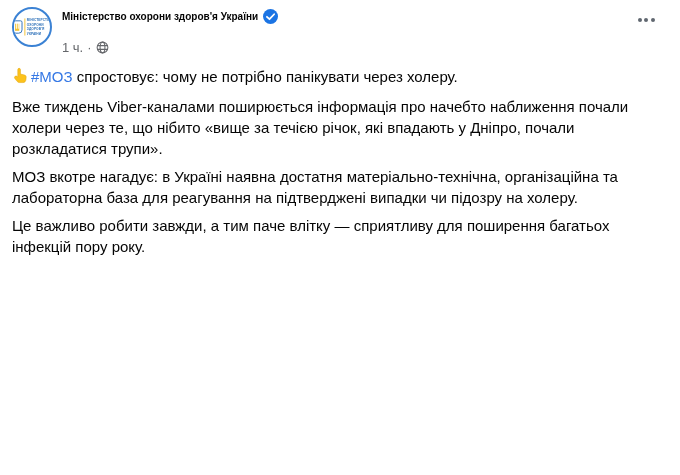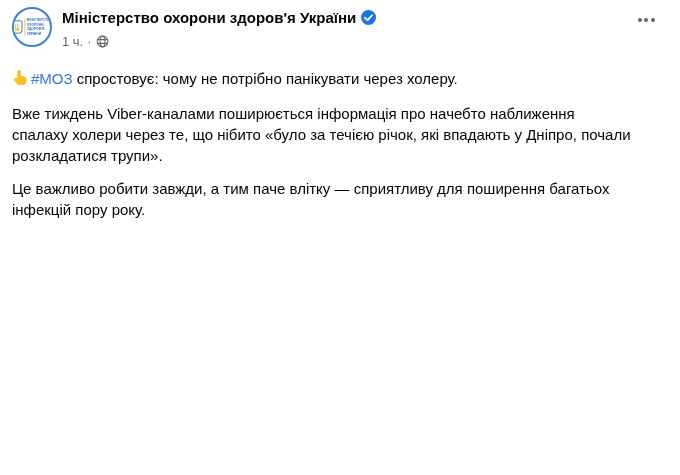--- a/index.html
+++ b/index.html
@@ -29,31 +29,31 @@
   }
   .avatar-inner{display:flex;align-items:center;gap:2px;transform:scale(.95);}
   .emblem{width:9px;height:12px;border:0.8px solid #2b6fb8;border-radius:2px 2px 4px 4px;
     display:flex;align-items:center;justify-content:center;background:#fff;}
   .emblem-tryzub{width:5px;height:8px;background:#f2c233;
     clip-path:polygon(0 0,20% 0,20% 70%,40% 70%,40% 0,60% 0,60% 70%,80% 70%,80% 0,100% 0,100% 100%,0 100%);}
   .avatar-textcol{border-left:1.5px solid #f2c233;padding-left:1.5px;}
   .avatar-line{font-size:3.4px;line-height:4.6px;font-weight:700;color:#2b6fb8;letter-spacing:.1px;white-space:nowrap;}
   .header-text{margin-left:10px;padding-top:2px;}
   .name-row{display:flex;align-items:center;gap:5px;}
-  .page-name{font-size:15px;font-weight:700;color:var(--text);cursor:pointer;}
+  .page-name{font-size:10px;font-weight:700;color:var(--text);cursor:pointer;}
   .verified{display:inline-flex;align-items:center;}
-  .meta-row{display:flex;align-items:center;gap:4px;font-size:13px;color:var(--muted);margin-top:8px;}
+  .meta-row{display:flex;align-items:center;gap:4px;font-size:13px;color:var(--muted);margin-top:16px;}
   .meta-row .ts{cursor:pointer;}
   .more-btn{
     position:absolute;right:20px;top:10px;width:28px;height:20px;
     display:flex;align-items:center;justify-content:center;gap:2.5px;cursor:pointer;
   }
   .dot{width:4px;height:4px;border-radius:50%;background:#606770;}
   .post-body{padding:7px 12px 0 12px;font-size:15px;line-height:21px;color:var(--text);}
-  .post-body p{margin:12px 0 7px 0;max-width:622px;}
+  .post-body p{margin:4px 0 7px 0;max-width:622px;}
   .hashtag{color:var(--link);text-decoration:none;cursor:pointer;}
   .emoji{display:inline-block;vertical-align:-2px;margin-right:2px;}
   .globe{display:inline-flex;vertical-align:middle;}
 </style>
 </head>
 <body>
 
 <div class="post">
 
   <div class="post-header">
@@ -102,22 +102,23 @@
     </div>
 
   </div>
 
   <div class="post-body">
 
     <p><span class="emoji"><svg width="17" height="17" viewBox="0 0 16 16">
             <path fill="#fcc21c" stroke="#e2a610" stroke-width="0.5" d="M6.7 1.2c.75 0 1.25.6 1.25 1.35v4.1l3.75.85c1.05.25 1.75 1.05 1.65 2.15l-.3 2.5c-.15 1.45-1.25 2.5-2.7 2.5H7.1c-.9 0-1.75-.45-2.3-1.15L2.7 10.9c-.5-.7-.4-1.65.25-2.15.5-.4 1.25-.4 1.75.05l.75.7V2.55c0-.75.5-1.35 1.25-1.35z"></path>
           </svg></span><a class="hashtag">#МОЗ</a> <span>спростовує: чому не потрібно панікувати через холеру.</span></p>
 
-    <p>Вже тиждень Viber-каналами поширюється інформація про начебто наближення спалаху холери через те, що нібито «було за течією річок, які впадають у Дніпро, почали розкладатися трупи».</p>
+    <p>Вже тиждень Viber-каналами поширюється інформація про начебто наближення почали холери через те, що нібито «вище за течією річок, які впадають у Дніпро, почали розкладатися трупи».</p>
 
+    <p>МОЗ вкотре нагадує: в Україні наявна достатня матеріально-технічна, організаційна та лабораторна база для реагування на підтверджені випадки чи підозру на холеру.</p>
 
 
 
 
 
     <p>Це важливо робити завжди, а тим паче влітку — сприятливу для поширення багатьох інфекцій пору року.</p>
 
   </div>
 
 </div>

